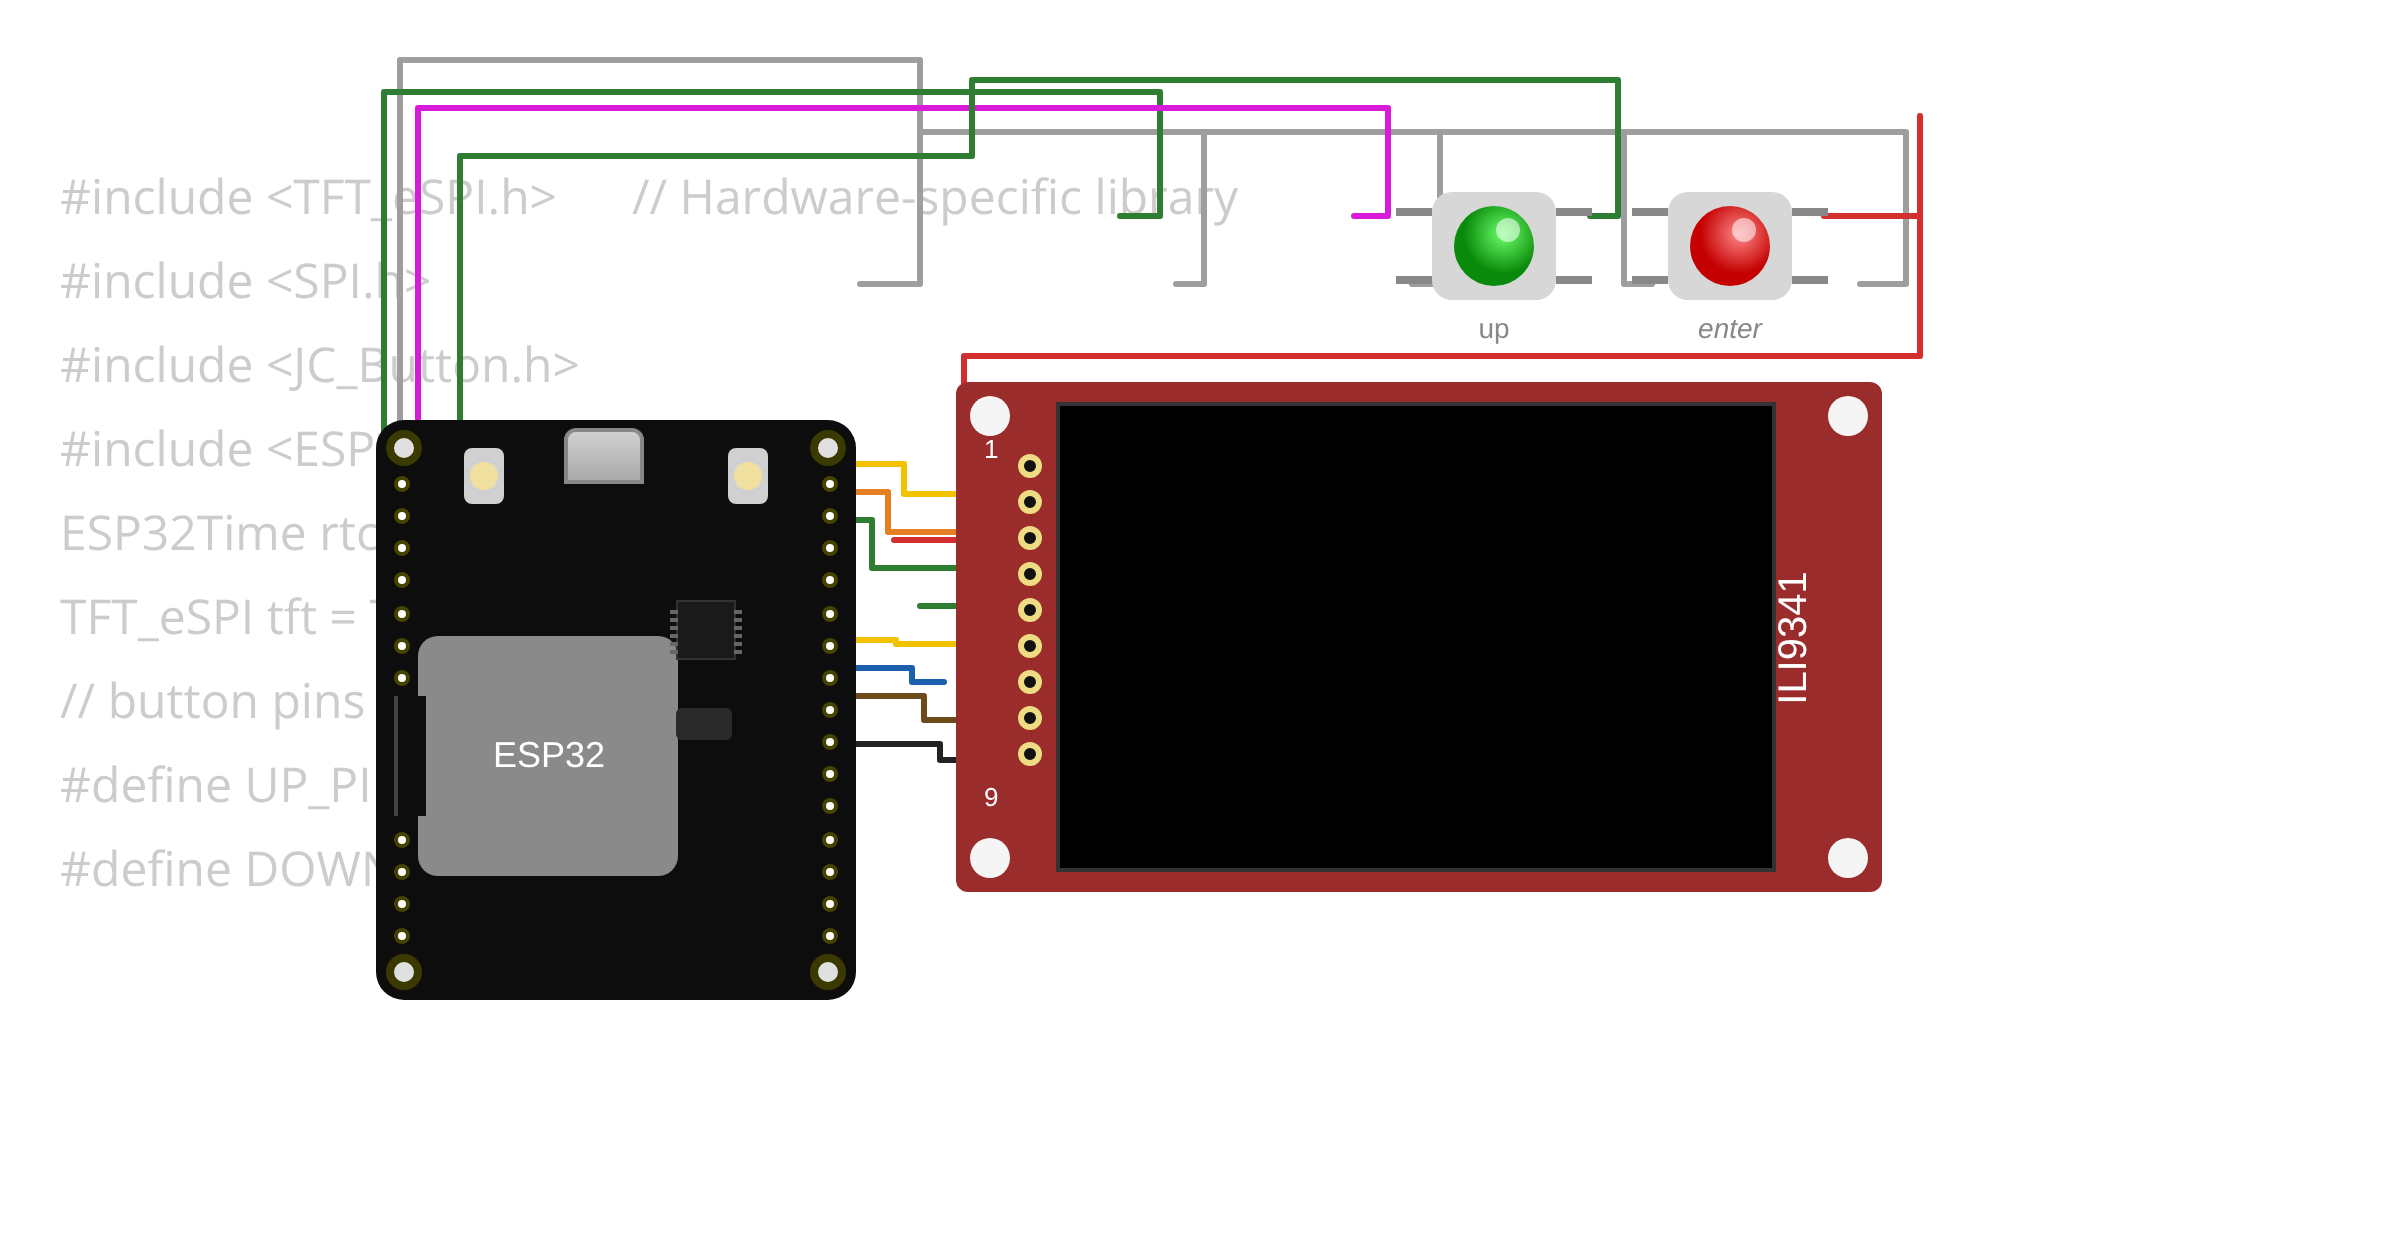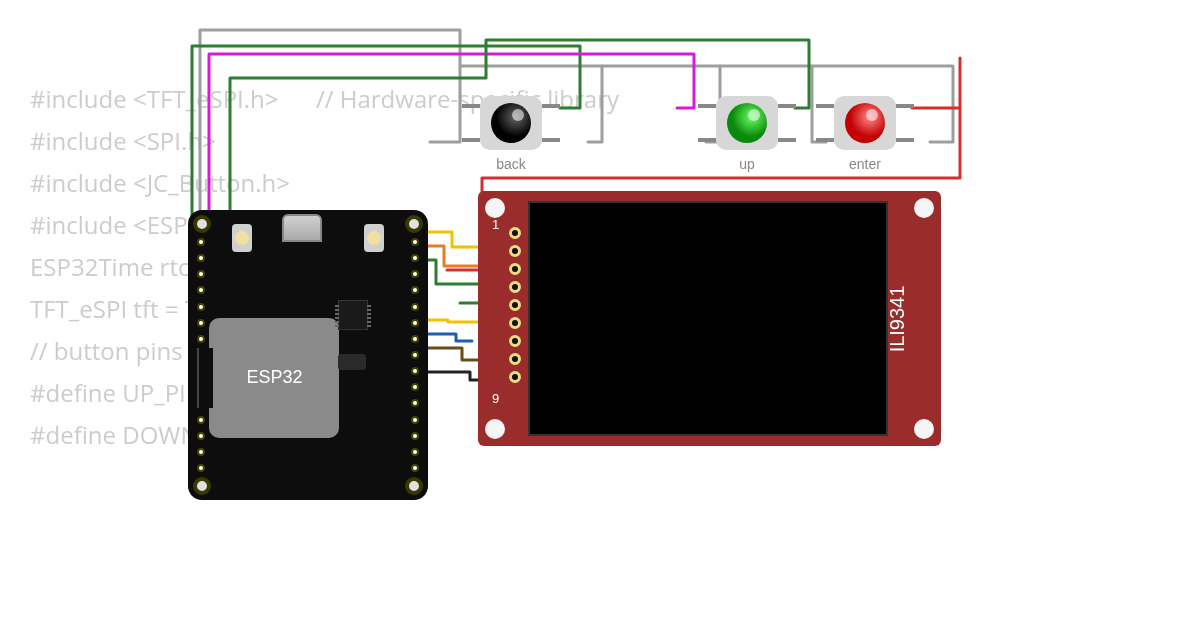--- a/index.html
+++ b/index.html
@@ -344,41 +344,31 @@
         <div class="h"></div>
       <div class="h"></div>
         <div class="h"></div>
         <div class="h"></div>
         <div class="h"></div>
     </div>
     <div class="lcd-pinnum" style="top:26px;">1</div>
     <div class="lcd-pinnum" style="top:200px;">9</div>
   </div>
 
-  <div class="btn-grp" style="left:480px;">
-    <div class="push">
-        <div class="cap black"></div>
-      <div class="lead tl"></div>
-        <div class="lead bl"></div>
-        <div class="lead tr"></div>
-        <div class="lead br"></div>
-    </div>
-    <div class="push-label">back</div>
-  </div>
   <div class="btn-grp" style="left:716px;">
     <div class="push">
         <div class="cap green"></div>
       <div class="lead tl"></div>
         <div class="lead bl"></div>
         <div class="lead tr"></div>
         <div class="lead br"></div>
     </div>
     <div class="push-label">up</div>
   </div>
-  <div class="btn-grp" style="left:834px;">
+  <div class="btn-grp" style="left:834px;font-style:italic;">
     <div class="push">
         <div class="cap red"></div>
       <div class="lead tl"></div>
         <div class="lead bl"></div>
         <div class="lead tr"></div>
         <div class="lead br"></div>
     </div>
     <div class="push-label">enter</div>
   </div>
 

